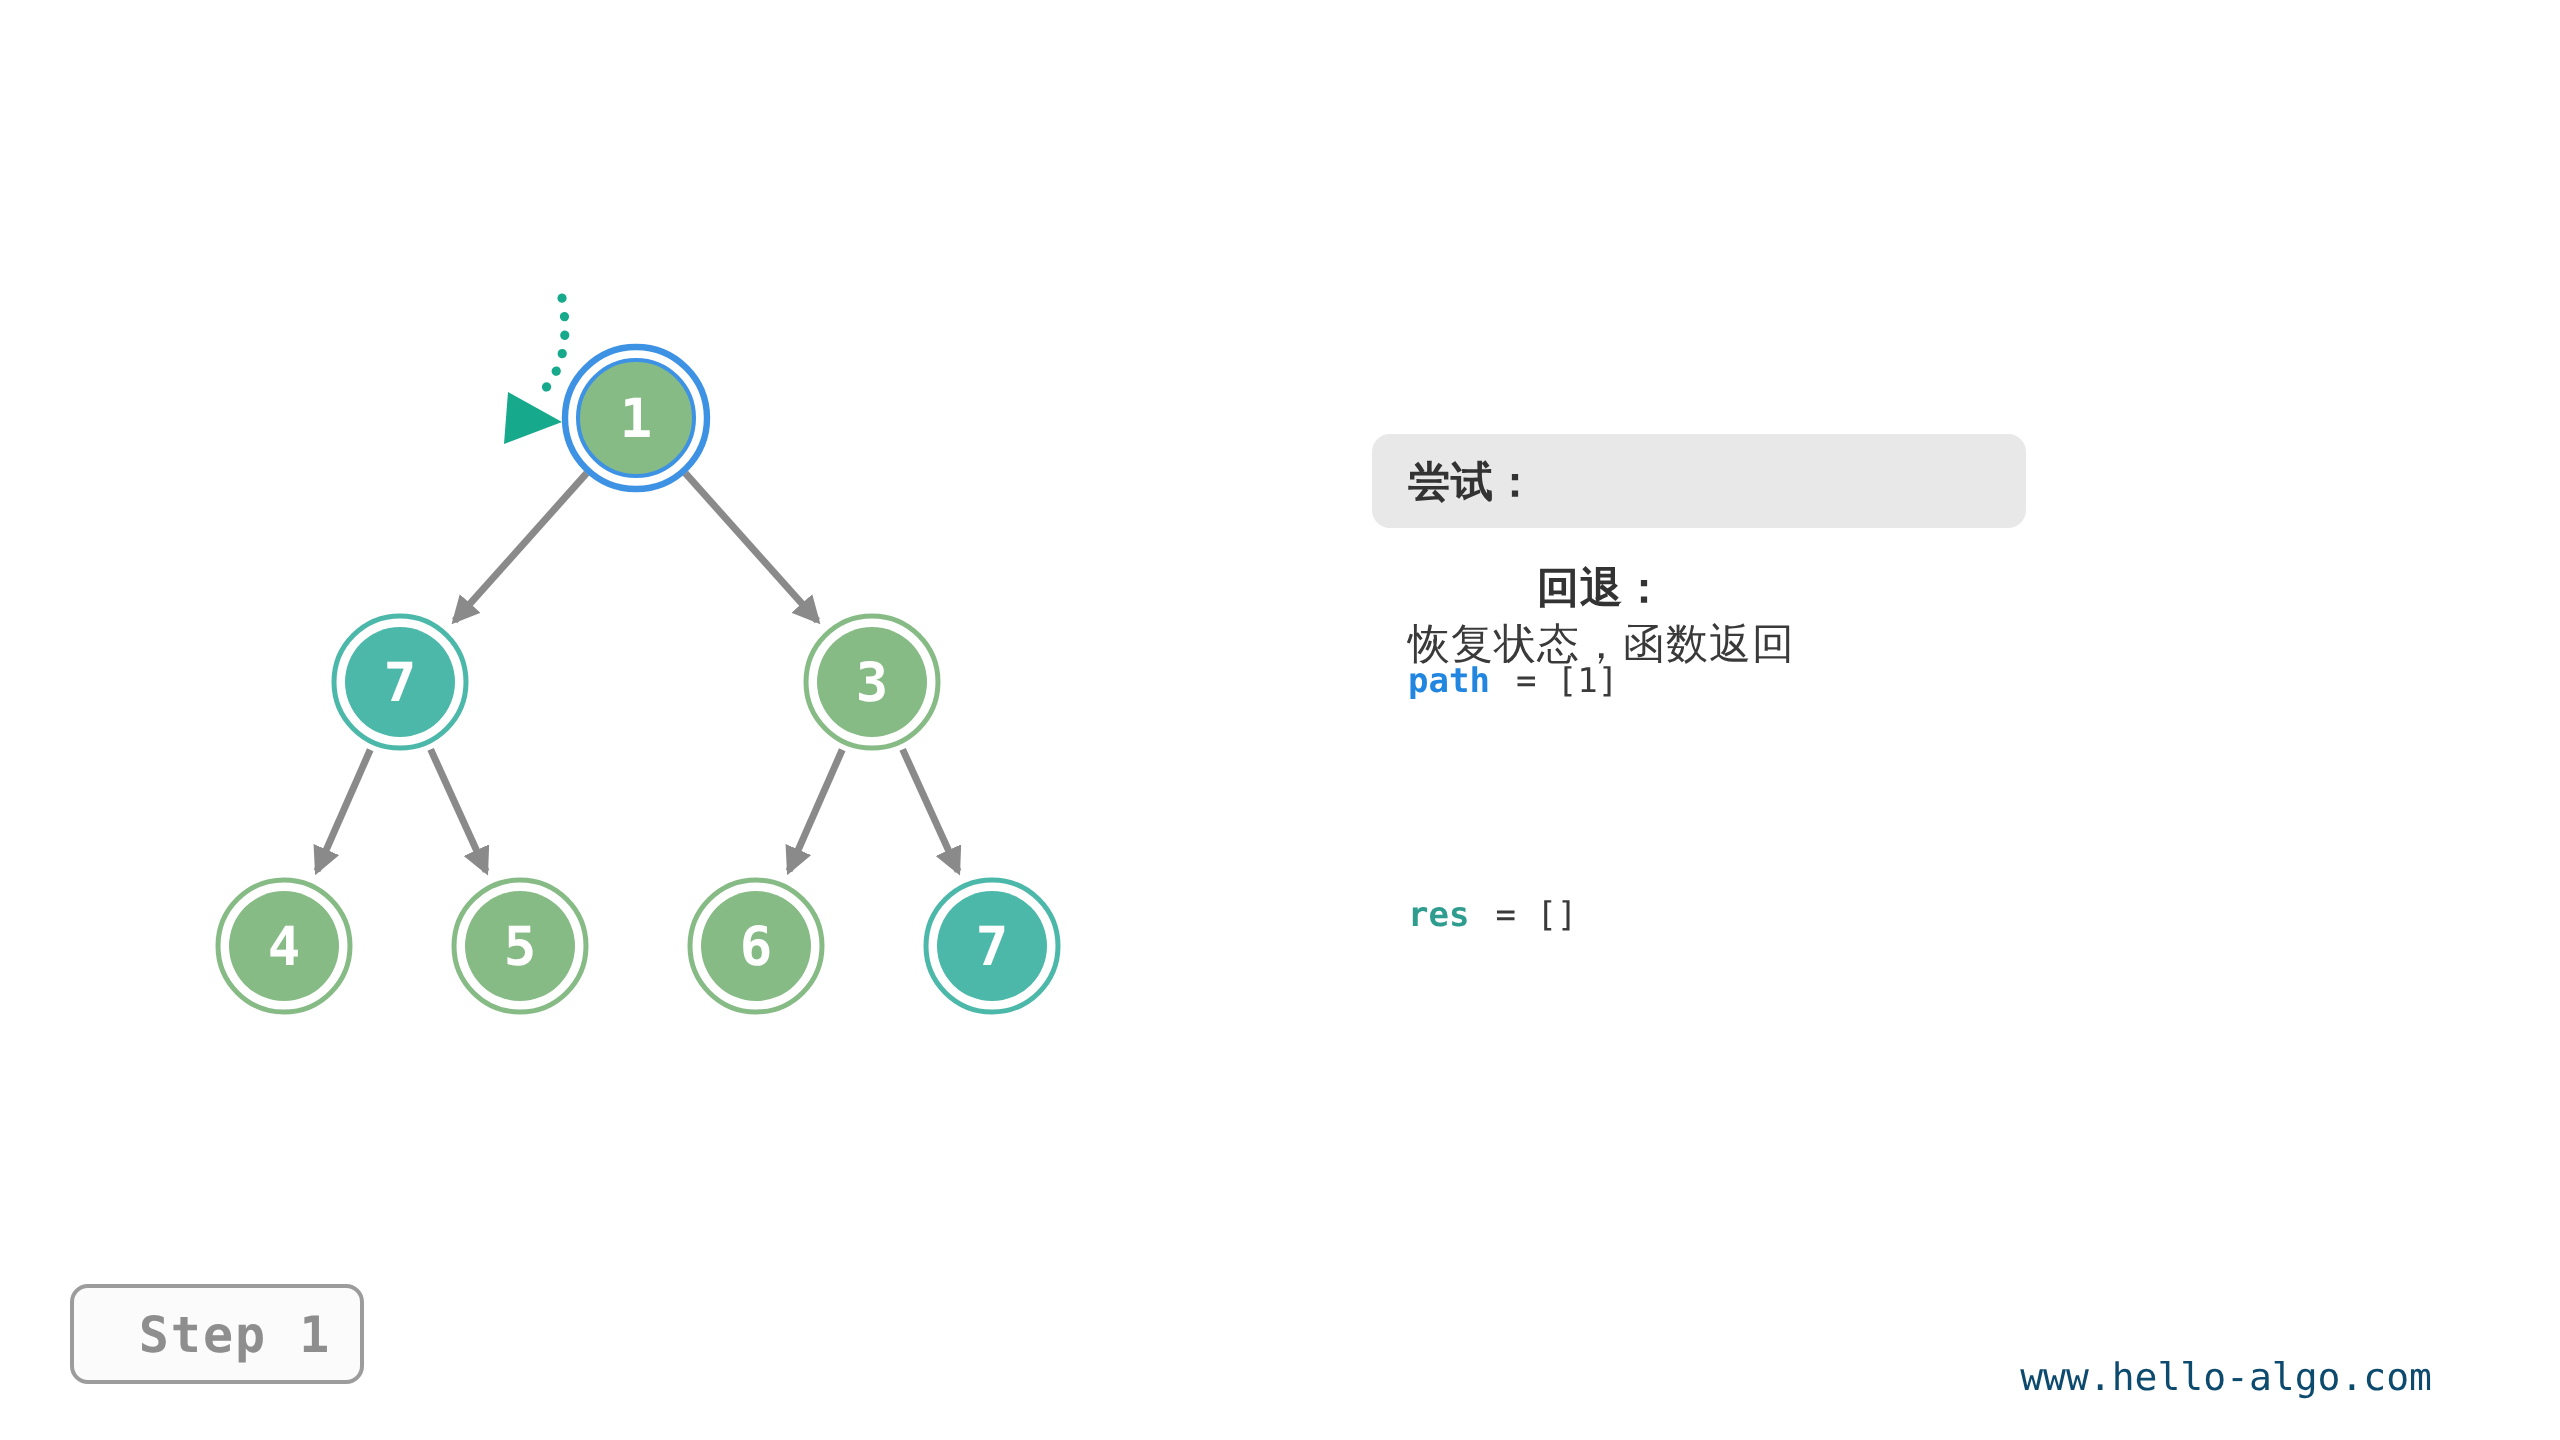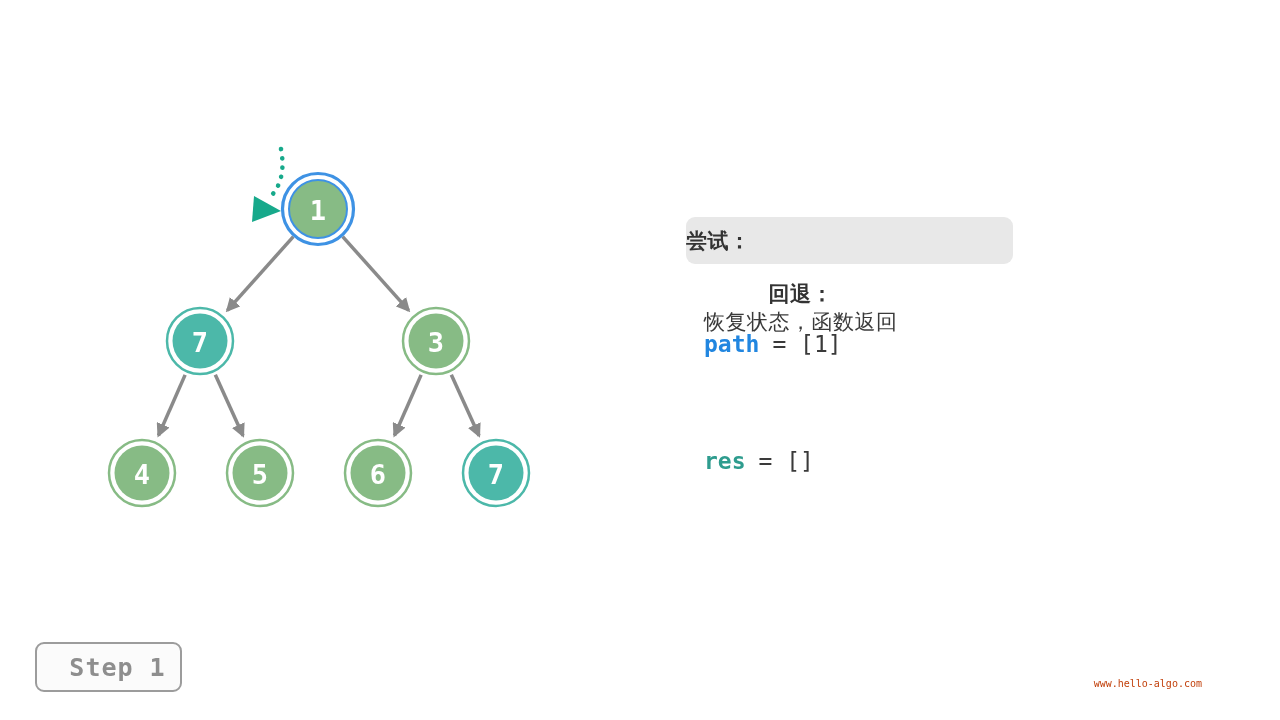--- a/index.html
+++ b/index.html
@@ -33,34 +33,35 @@
   }
   .try-box {
     left: 686px;
     top: 217px;
     width: 327px;
     height: 47px;
     background: #E8E8E8;
     border-radius: 9px;
     display: flex;
     align-items: center;
+    padding-left: 18px;
     box-sizing: border-box;
   }
   .backtrack-line {
     left: 704px;
     top: 280px;
     height: 30px;
     display: flex;
     align-items: center;
     flex-direction: column;
   }
   .code-line {
     position: absolute;
     font-family: "DejaVu Sans Mono", "Liberation Mono", monospace;
-    font-size: 23px;
+    font-size: 17px;
     color: #3A3A3A;
     white-space: nowrap;
   }
   .path-line { left: 704px; top: 331px; }
   .res-line  { left: 704px; top: 448px; }
   .code-var { font-weight: bold; }
   .var-path { color: #2186E0; }
   .var-res  { color: #2E9C8E; }
   .code-rest { margin-left: 13px; }
   .step-badge {
@@ -80,25 +81,25 @@
   }
   .step-badge span {
     font-family: "DejaVu Sans Mono", "Liberation Mono", monospace;
     font-weight: bold;
     font-size: 25px;
     color: #8E8E8E;
     letter-spacing: 1px;
   }
   .watermark {
     position: absolute;
-    right: 78px;
+    right: 64px;
     top: 678px;
     font-family: "DejaVu Sans Mono", "Liberation Mono", monospace;
-    font-size: 10px;
-    color: #c2410c;
+    font-size: 19px;
+    color: #0c4a6e;
   }
 </style>
 </head>
 <body>
 
 <div class="canvas">
 
   <svg id="tree-svg" width="1280" height="720">
       <defs>
         <marker id="arrow-gray" viewBox="0 0 12 12" refX="10" refY="6" markerWidth="14" markerHeight="14" orient="auto" markerUnits="userSpaceOnUse">

